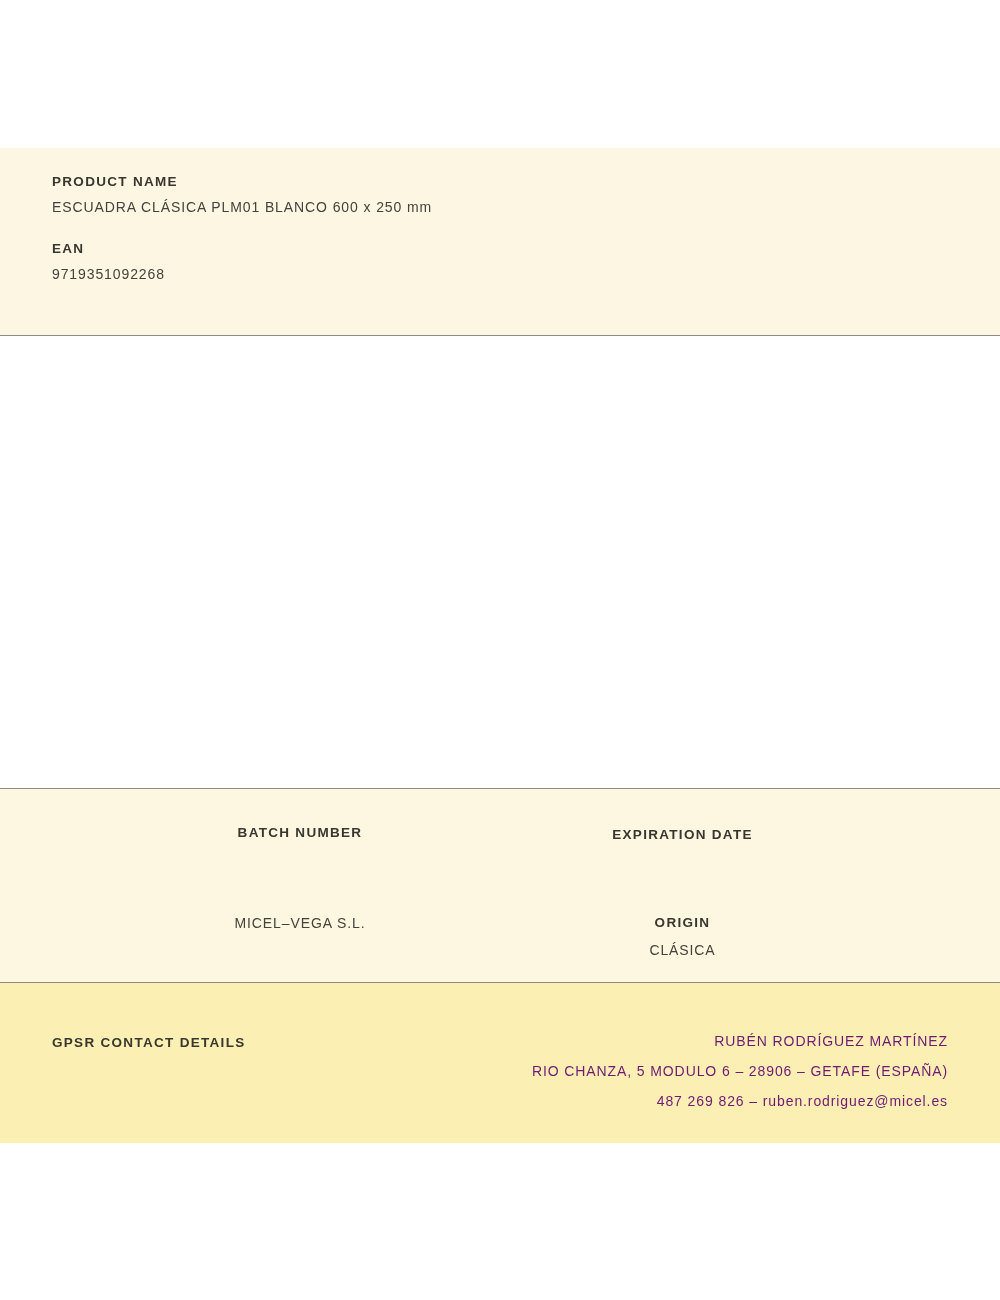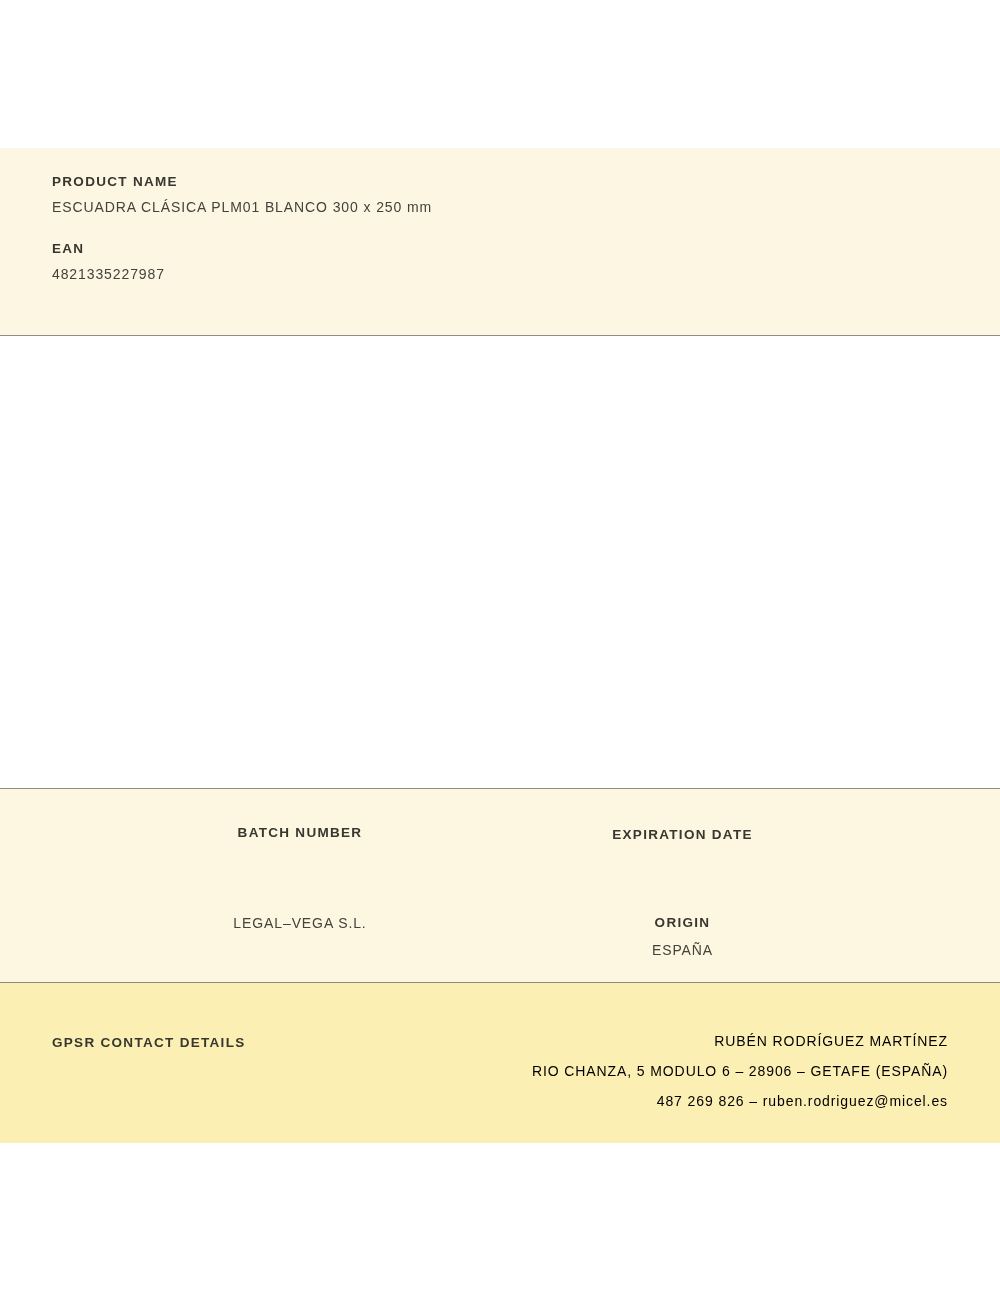--- a/index.html
+++ b/index.html
@@ -145,21 +145,21 @@
   }
   .gpsr-lines {
     position: absolute;
     right: 52px;
     top: 48px;
     text-align: right;
   }
   .gpsr-line {
     font-size: 14px;
     letter-spacing: 0.9px;
-    color: #000000;
+    color: #701a75;
     margin: 0 0 9px 8px;
     line-height: 1.5;
   }
   .gpsr-line:last-child { margin-bottom: 0; }
 
   
   .bottom-area {
     position: absolute;
     left: 0;
     top: 1143px;
@@ -170,25 +170,25 @@
 </style>
 </head>
 <body>
 
 <div class="page">
 
   <div class="product-block">
     <div class="product-inner">
       <div class="field-group">
         <p class="field-label">PRODUCT NAME</p>
-        <p class="field-value">ESCUADRA CLÁSICA PLM01 BLANCO 300 x 250 mm</p>
+        <p class="field-value">ESCUADRA CLÁSICA PLM01 BLANCO 600 x 250 mm</p>
       </div>
       <div class="field-group">
         <p class="field-label">EAN</p>
-        <p class="field-value">4821335227987</p>
+        <p class="field-value">9719351092268</p>
       </div>
     </div>
   </div>
 
   <div class="middle-area"></div>
 
   <div class="batch-block">
 
     <div class="batch-row row-1">
       <div class="col col-left">
@@ -198,26 +198,26 @@
       <div class="right-col-wrap">
         <div class="right-col-inner">
           <p class="col-center-label">EXPIRATION DATE</p>
           <p class="col-center-value"></p>
         </div>
       </div>
     </div>
 
     <div class="batch-row row-2">
       <div class="col col-left">
-        <p class="col-center-value">LEGAL–VEGA S.L.</p>
+        <p class="col-center-value">MICEL–VEGA S.L.</p>
       </div>
       <div class="right-col-wrap">
         <div class="right-col-inner">
           <p class="col-center-label">ORIGIN</p>
-          <p class="col-center-value">ESPAÑA</p>
+          <p class="col-center-value">CLÁSICA</p>
         </div>
       </div>
     </div>
 
   </div>
 
   <div class="gpsr-block">
     <div class="gpsr-label">GPSR CONTACT DETAILS</div>
     <div class="gpsr-lines">
       <p class="gpsr-line">RUBÉN RODRÍGUEZ MARTÍNEZ</p>

